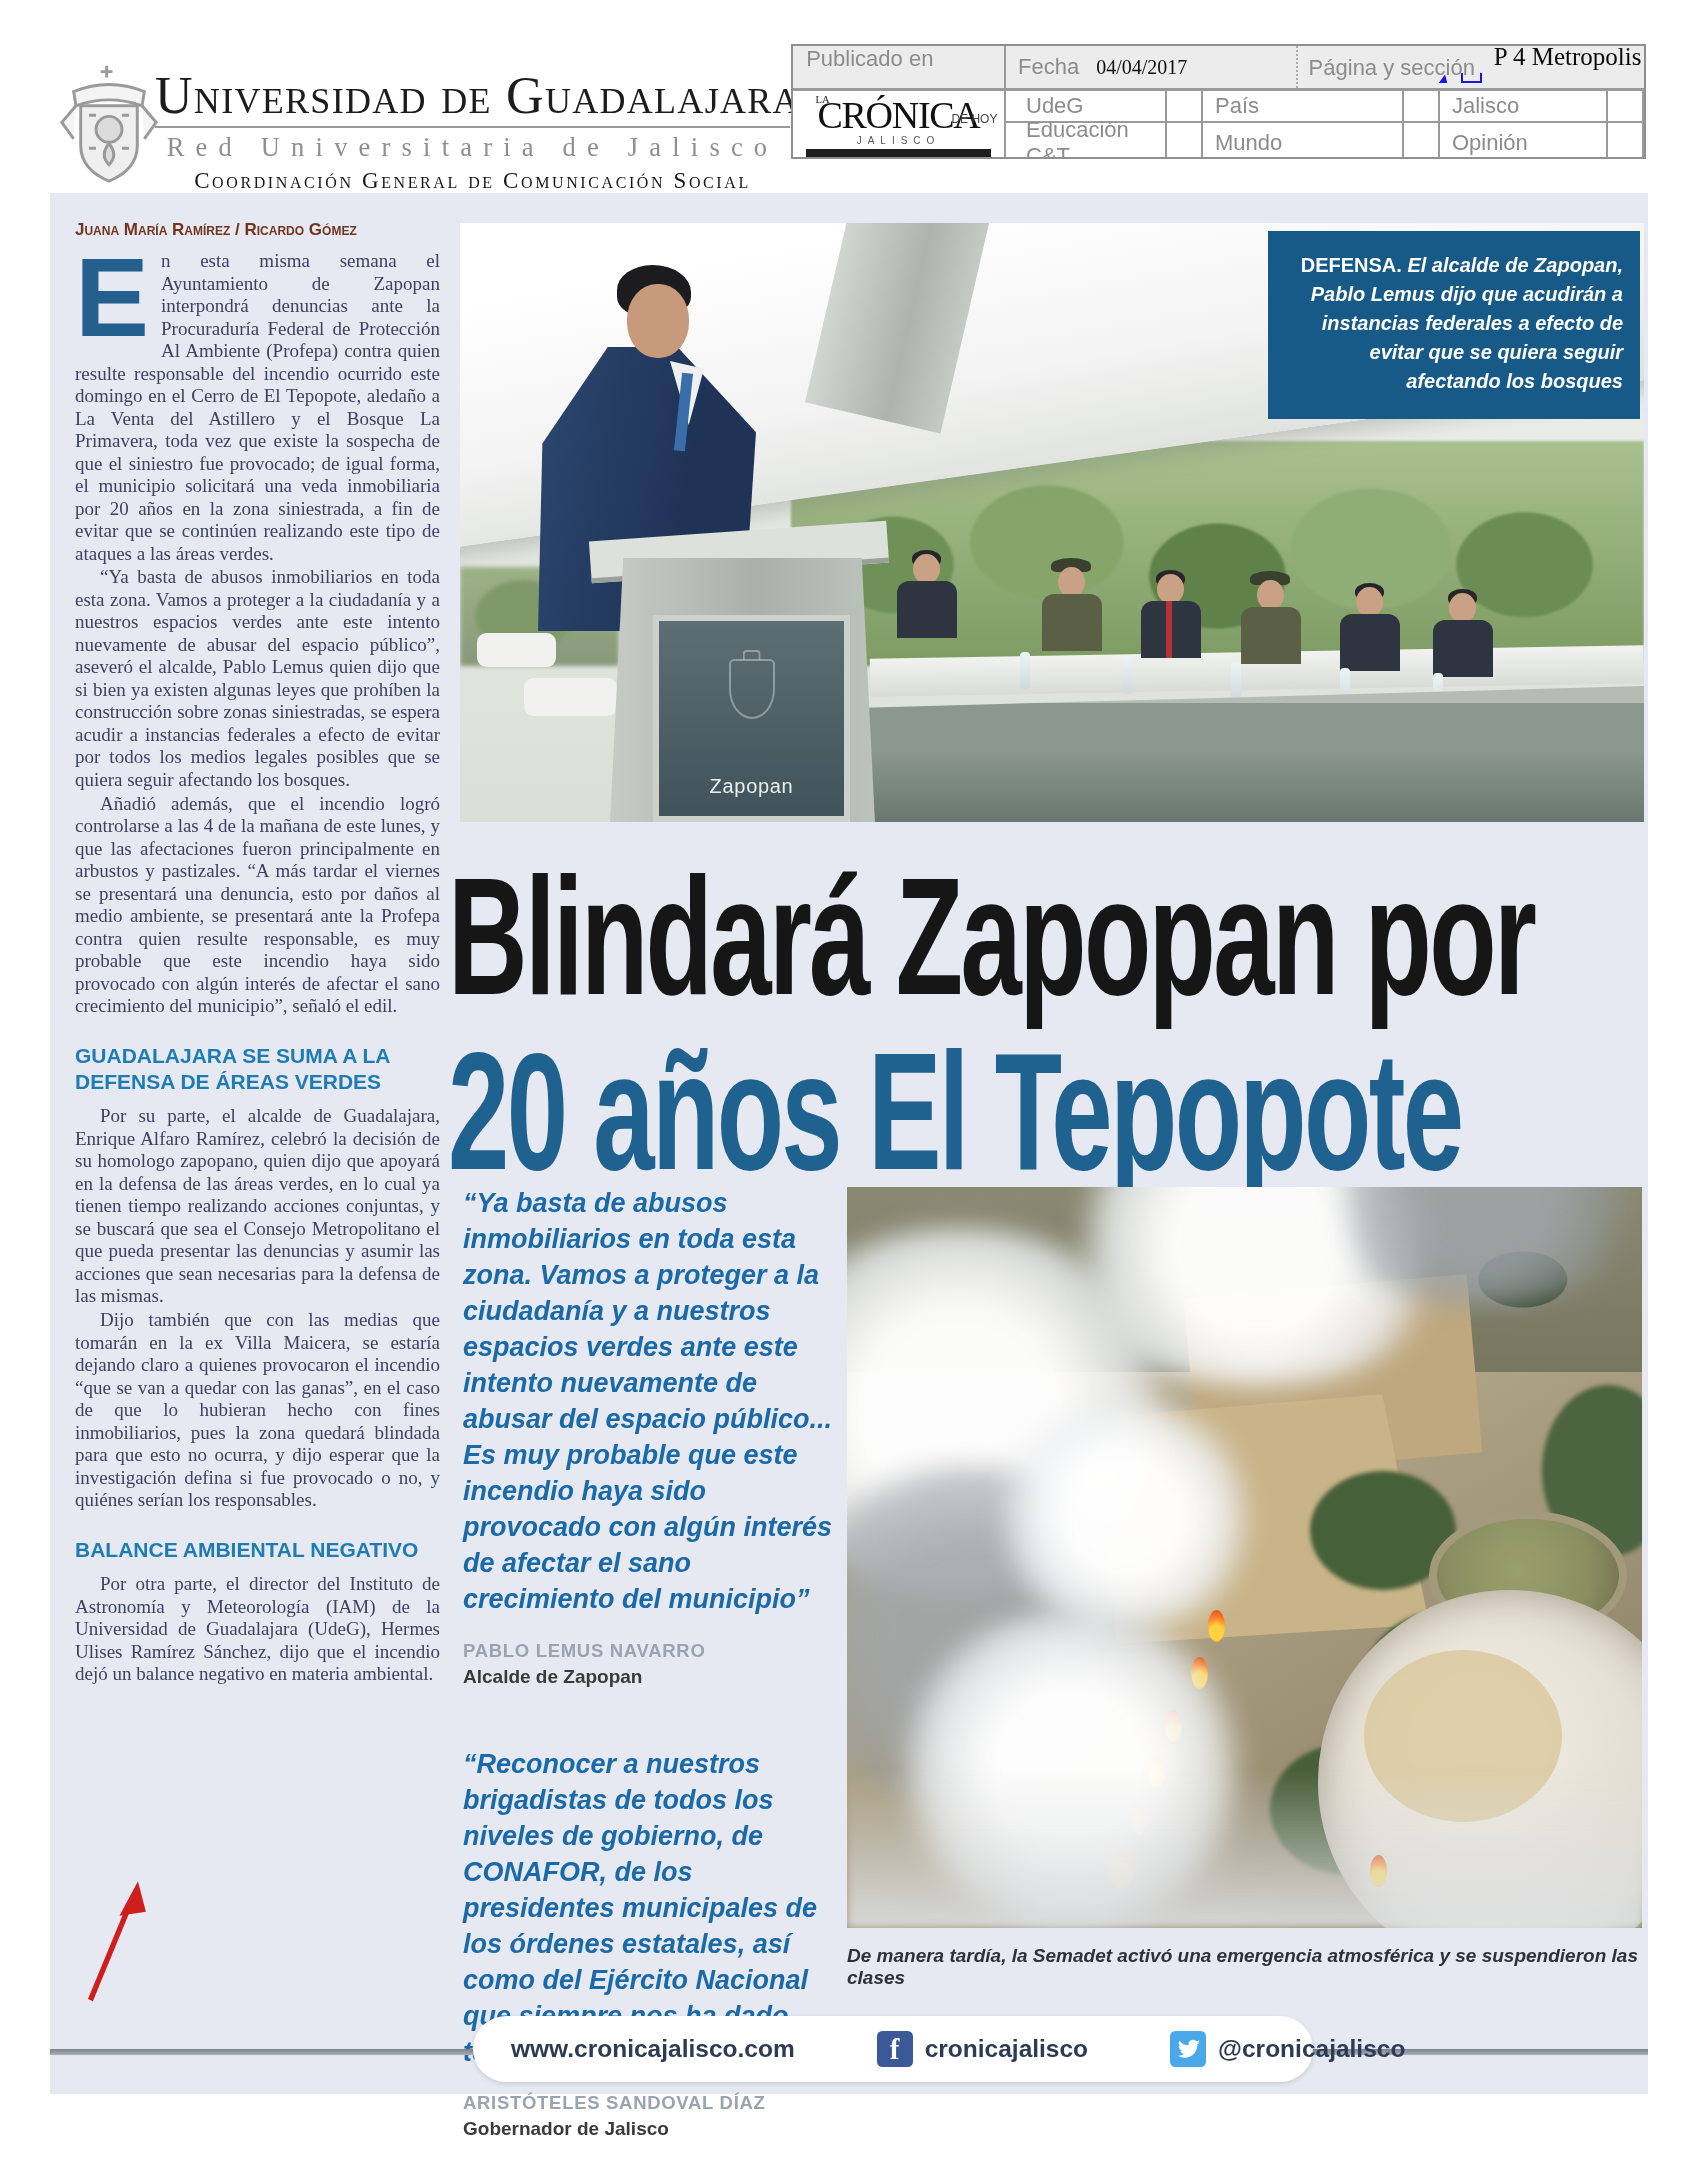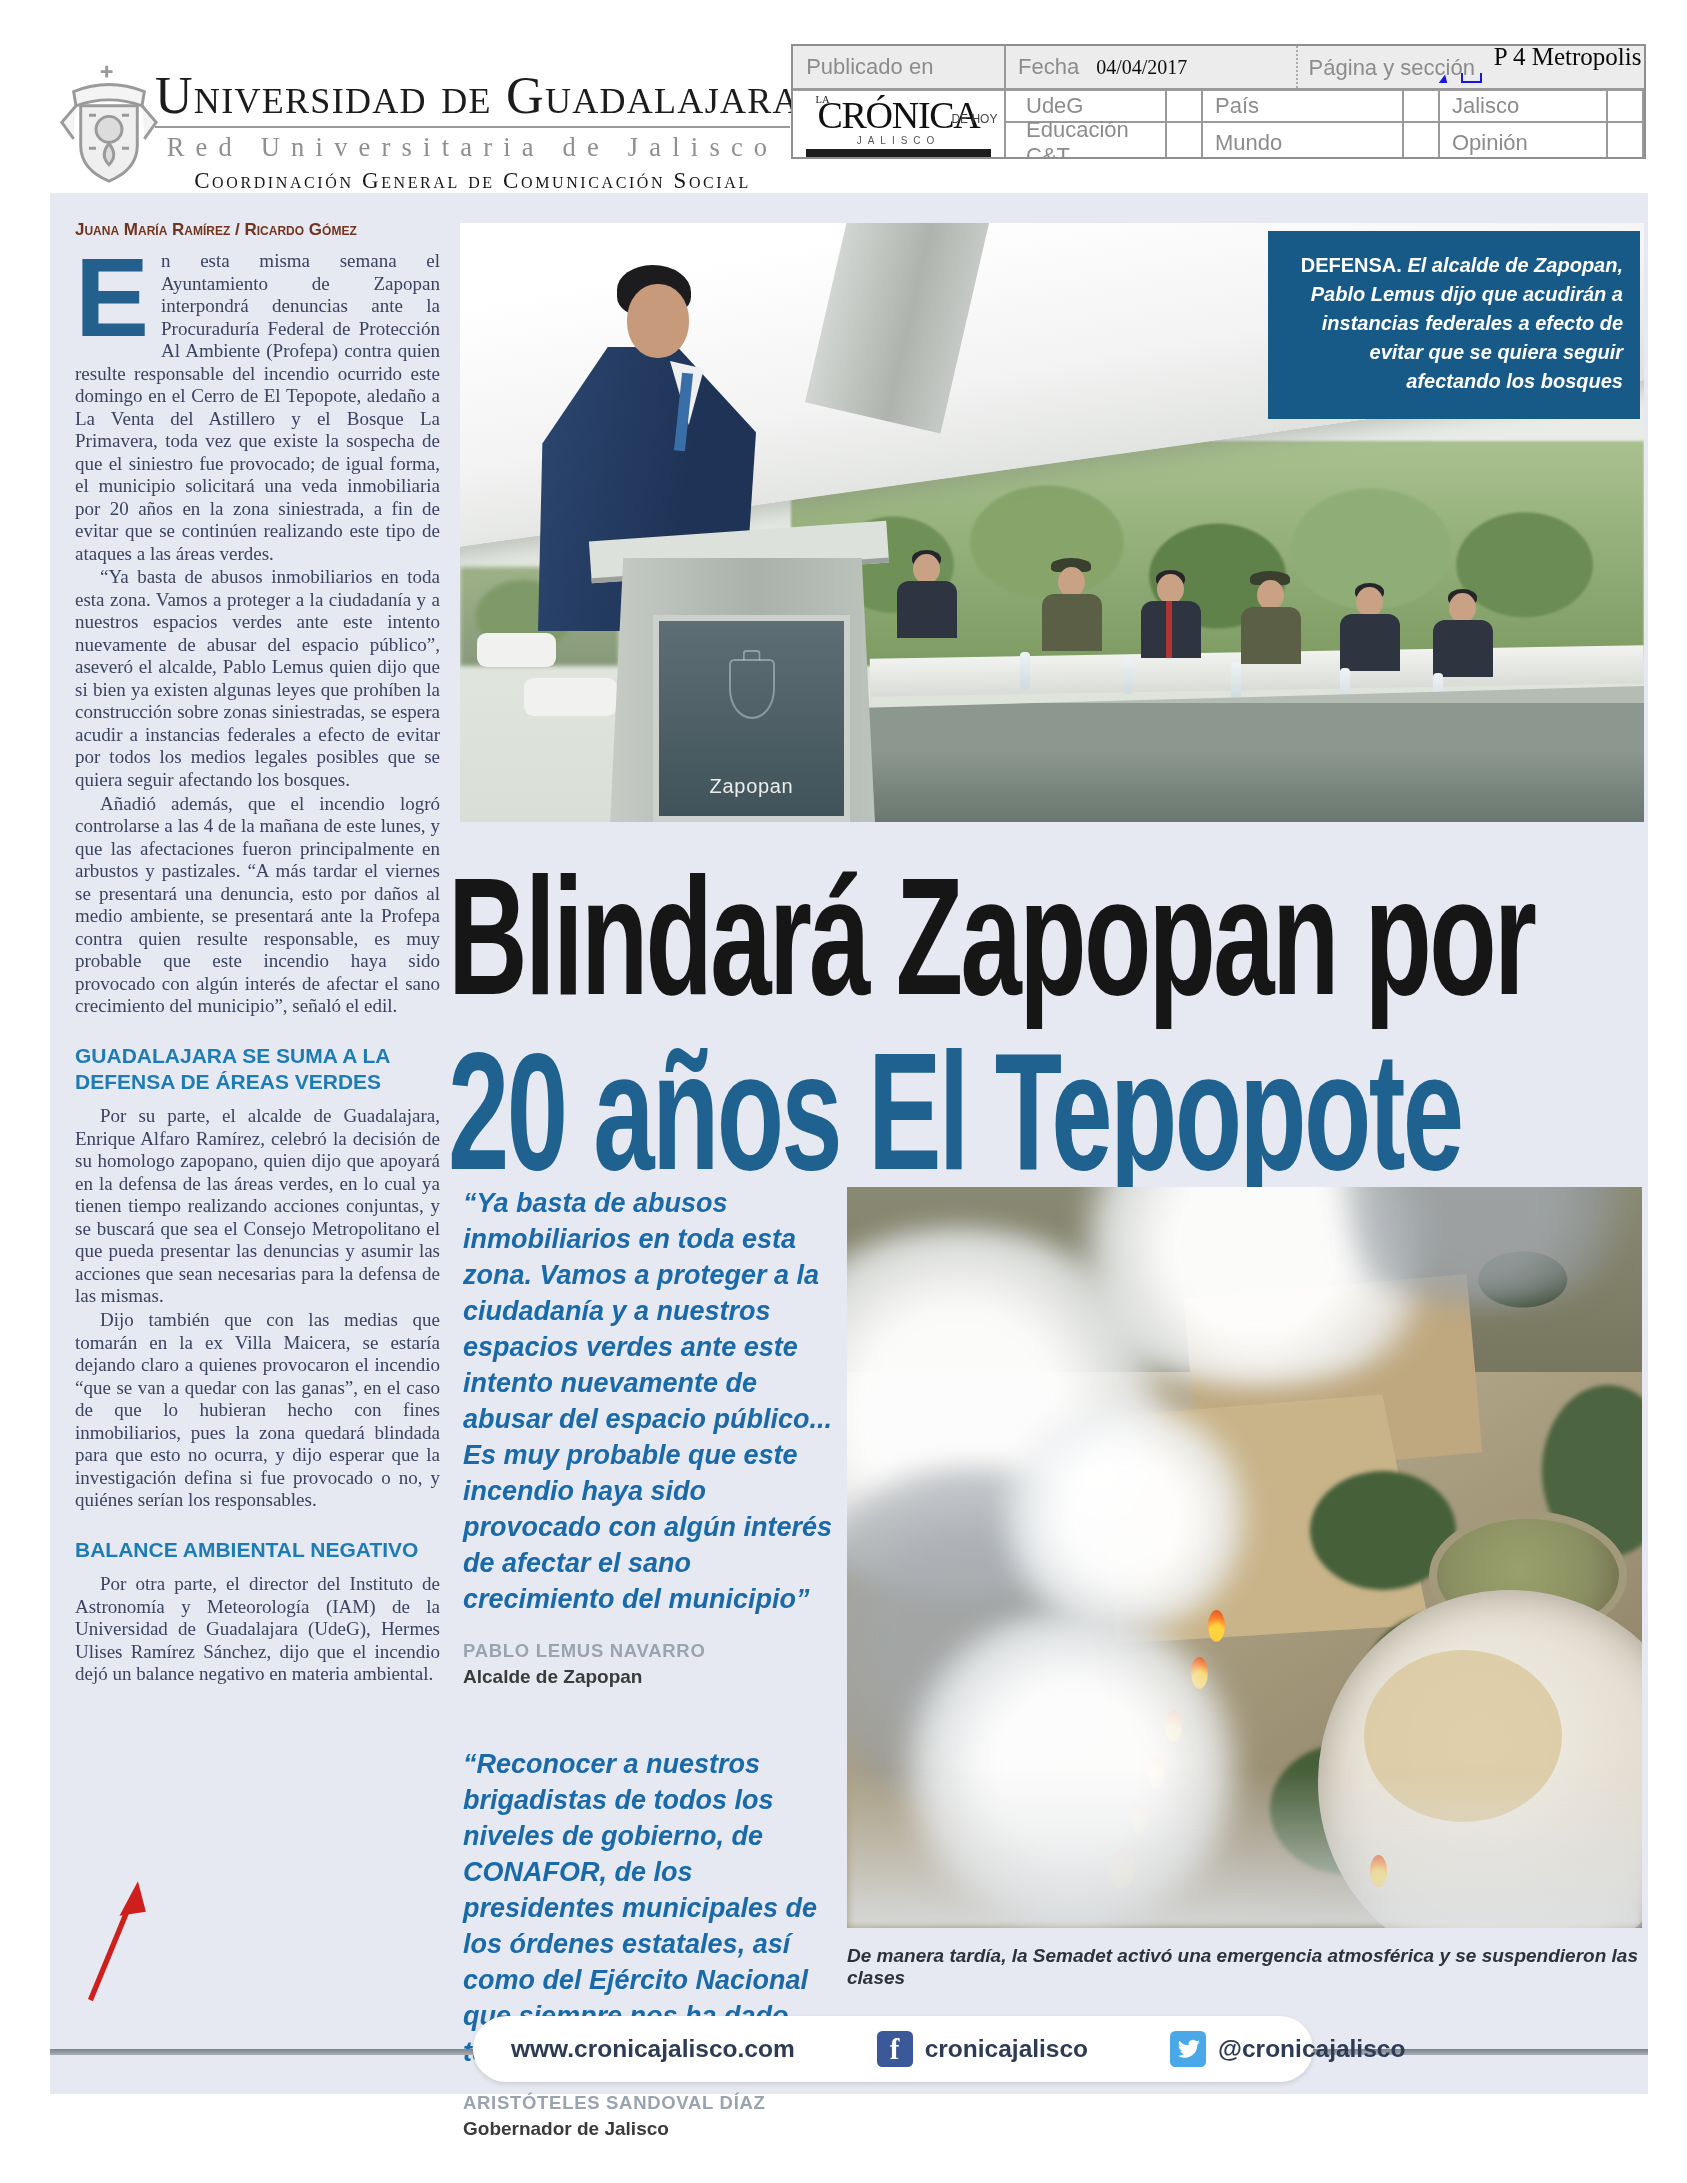--- a/index.html
+++ b/index.html
@@ -15,21 +15,21 @@
   .uhead .net{font-family:"Liberation Serif",serif;font-size:26.5px;color:#8f8f8f;
               letter-spacing:11.2px;margin-top:4px;white-space:nowrap;}
   .uhead .dep{font-family:"Liberation Serif",serif;font-variant:small-caps;font-size:23px;
               color:#161616;letter-spacing:2.6px;margin-top:5.3px;white-space:nowrap;}
 
   
   .cliptable{position:absolute;left:791px;top:44px;width:855px;height:115px;
              border:2.6px solid #8f8f8f;background:#fff;overflow:hidden;
              font-family:"Liberation Sans",sans-serif;box-sizing:border-box;}
   .ct-head{display:flex;height:42px;background:#ececec;border-bottom:3.3px solid #9a9a9a;}
-  .ct-c1{width:213px;border-right:2px solid #9a9a9a;display:flex;align-items:center;padding-left:13.2px;box-sizing:border-box;}
+  .ct-c1{width:213px;border-right:2px solid #9a9a9a;display:flex;padding-left:13.2px;box-sizing:border-box;}
   .ct-c2{width:290px;display:flex;align-items:center;padding-left:12px;box-sizing:border-box;}
   .ct-c3{flex:1;border-left:2.6px dotted #aaa;position:relative;}
   .ct-label{font-size:22px;color:#8c8c8c;}
   .ct-date{font-family:"Liberation Serif",serif;font-size:20px;color:#0d0d0d;margin-left:17px;}
   .ct-pagelabel{position:absolute;left:10.6px;top:9.3px;font-size:22px;color:#8c8c8c;}
   .ct-pageval{position:absolute;right:2.6px;top:-2.6px;font-family:"Liberation Serif",serif;font-size:25px;color:#0a0a0a;}
   .ct-marks{position:absolute;left:139px;top:24px;color:#1717e0;}
   .ct-tri{display:inline-block;font-size:14.6px;transform:skewX(-14deg);}
   .ct-cup{display:inline-block;width:17px;height:8px;border-left:2.6px solid #1717e0;
           border-right:2.6px solid #1717e0;border-bottom:2.6px solid #1717e0;margin-left:9.3px;}

